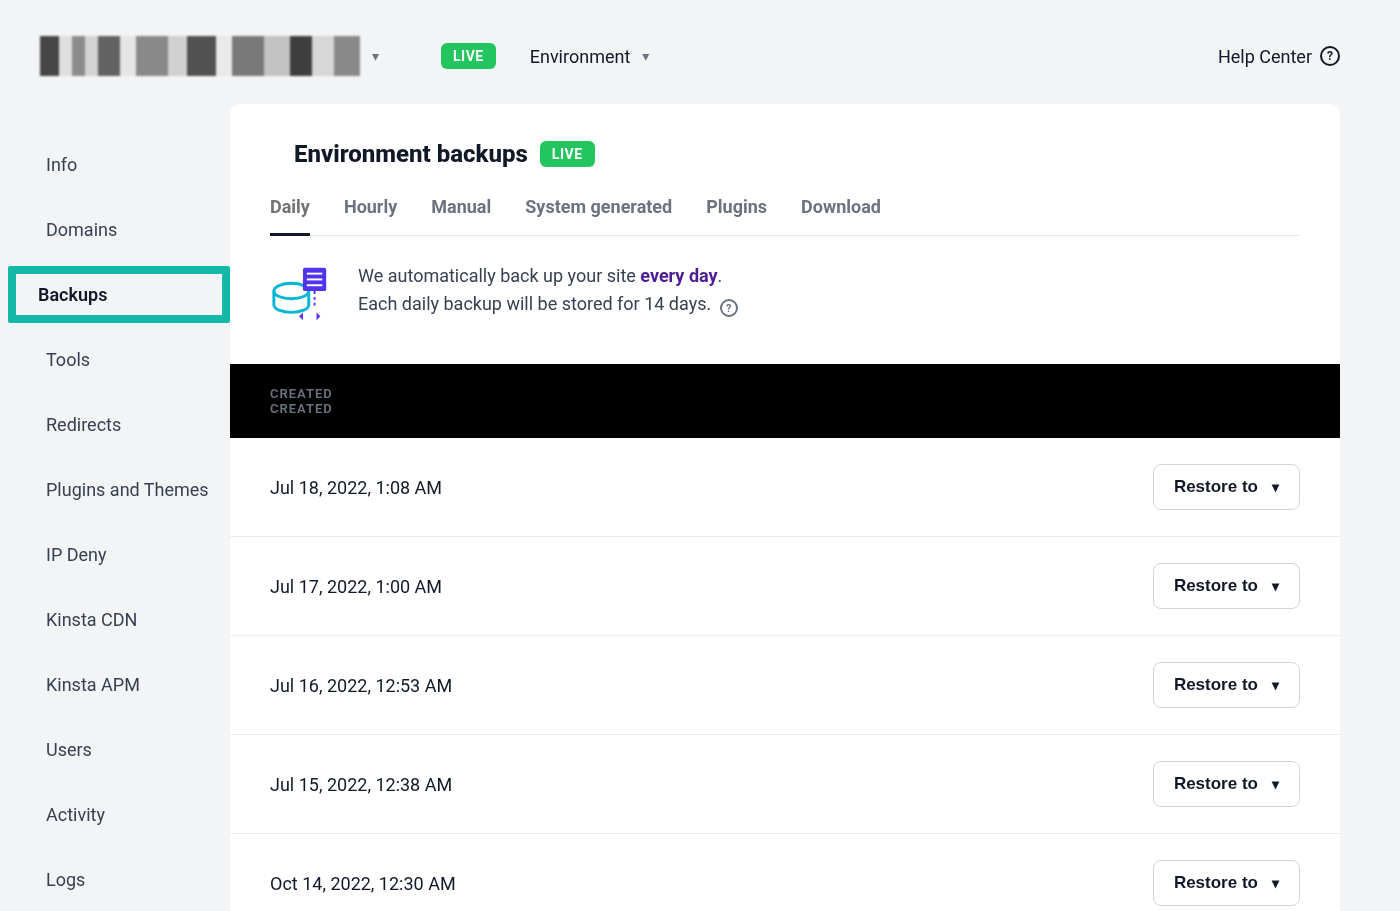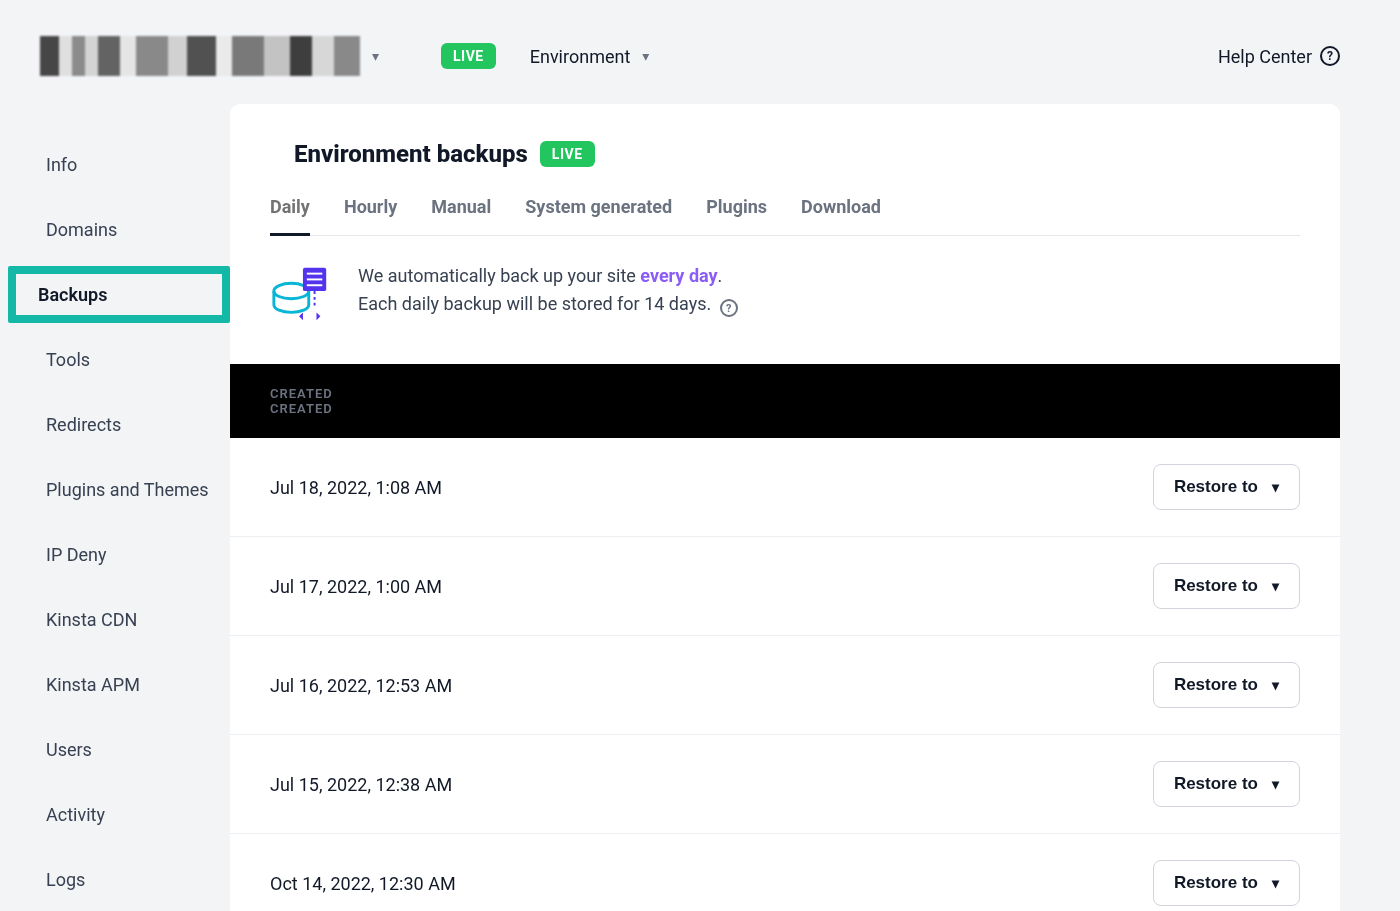--- a/index.html
+++ b/index.html
@@ -59,21 +59,21 @@
 }
 .panel-head { padding:36px 40px 0 40px; }
 .page-title { display:flex; align-items:center; gap:12px; }
 .page-title h1 { font-size:24px; font-weight:800;margin-left:24px; }
 .tabs { display:flex; gap:34px; margin-top:28px; border-bottom:1px solid #e5e7eb; }
 .tab { padding:0 0 16px 0; color:#6b7280; font-size:18px; cursor:pointer;font-weight:bold; }
 .tab.active { color:#737373; font-weight:700; border-bottom:3px solid #111827; margin-bottom:-1px; }
 .info-row { display:flex; gap:26px; padding:26px 40px 40px 40px; }
 .info-icon { width:62px; height:62px; }
 .info-text { color:#374151; font-size:18px; line-height:1.55; }
-.info-text strong { font-weight:700; color:#8b5cf6; }
+.info-text strong { font-weight:700; color:#4c1d95; }
 .q-icon { width:18px; height:18px; border:2px solid #6b7280; color:#6b7280; border-radius:50%; display:inline-flex; align-items:center; justify-content:center; font-size:11px; font-weight:700; margin-left:4px; vertical-align:-2px; }
 .table-head {
   display:flex; justify-content:space-between; background:#000000;
   padding:22px 40px; font-size:13px; letter-spacing:1px; color:#6b7280;
   font-weight:600;
   flex-direction:column;
 }
 .row {
   display:flex; justify-content:space-between; align-items:center;
   padding:26px 40px; border-bottom:1px solid #edeef1; font-size:18px;

